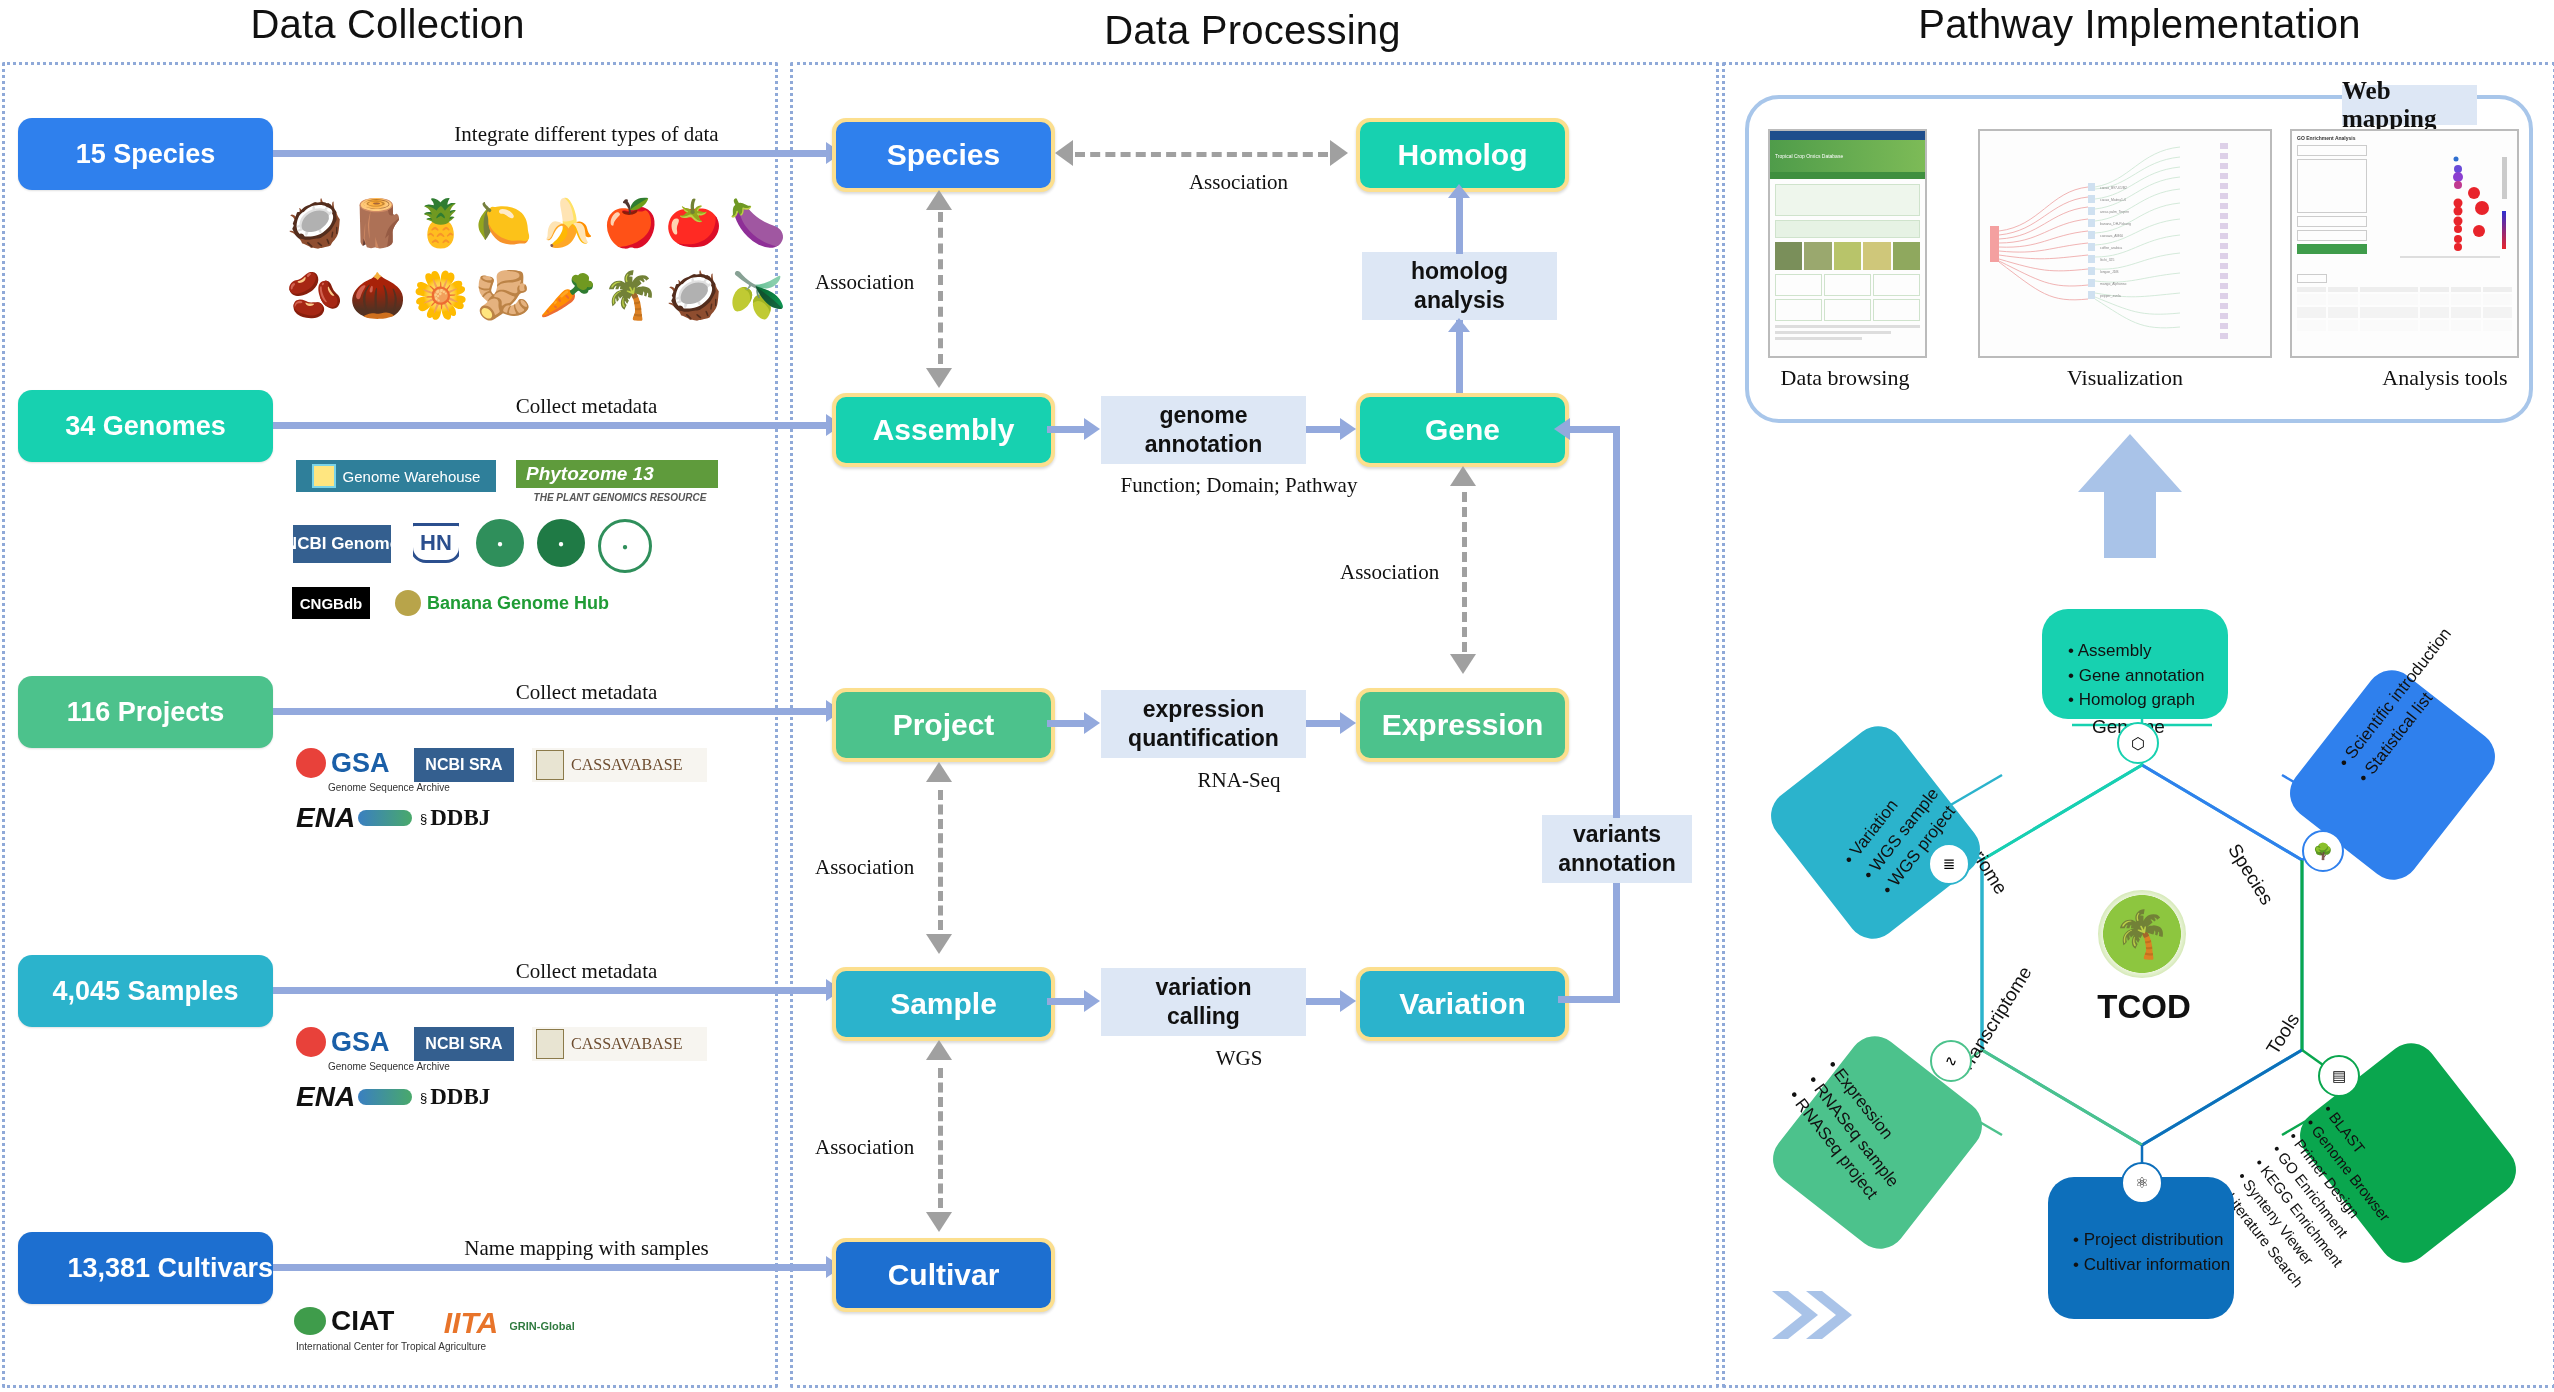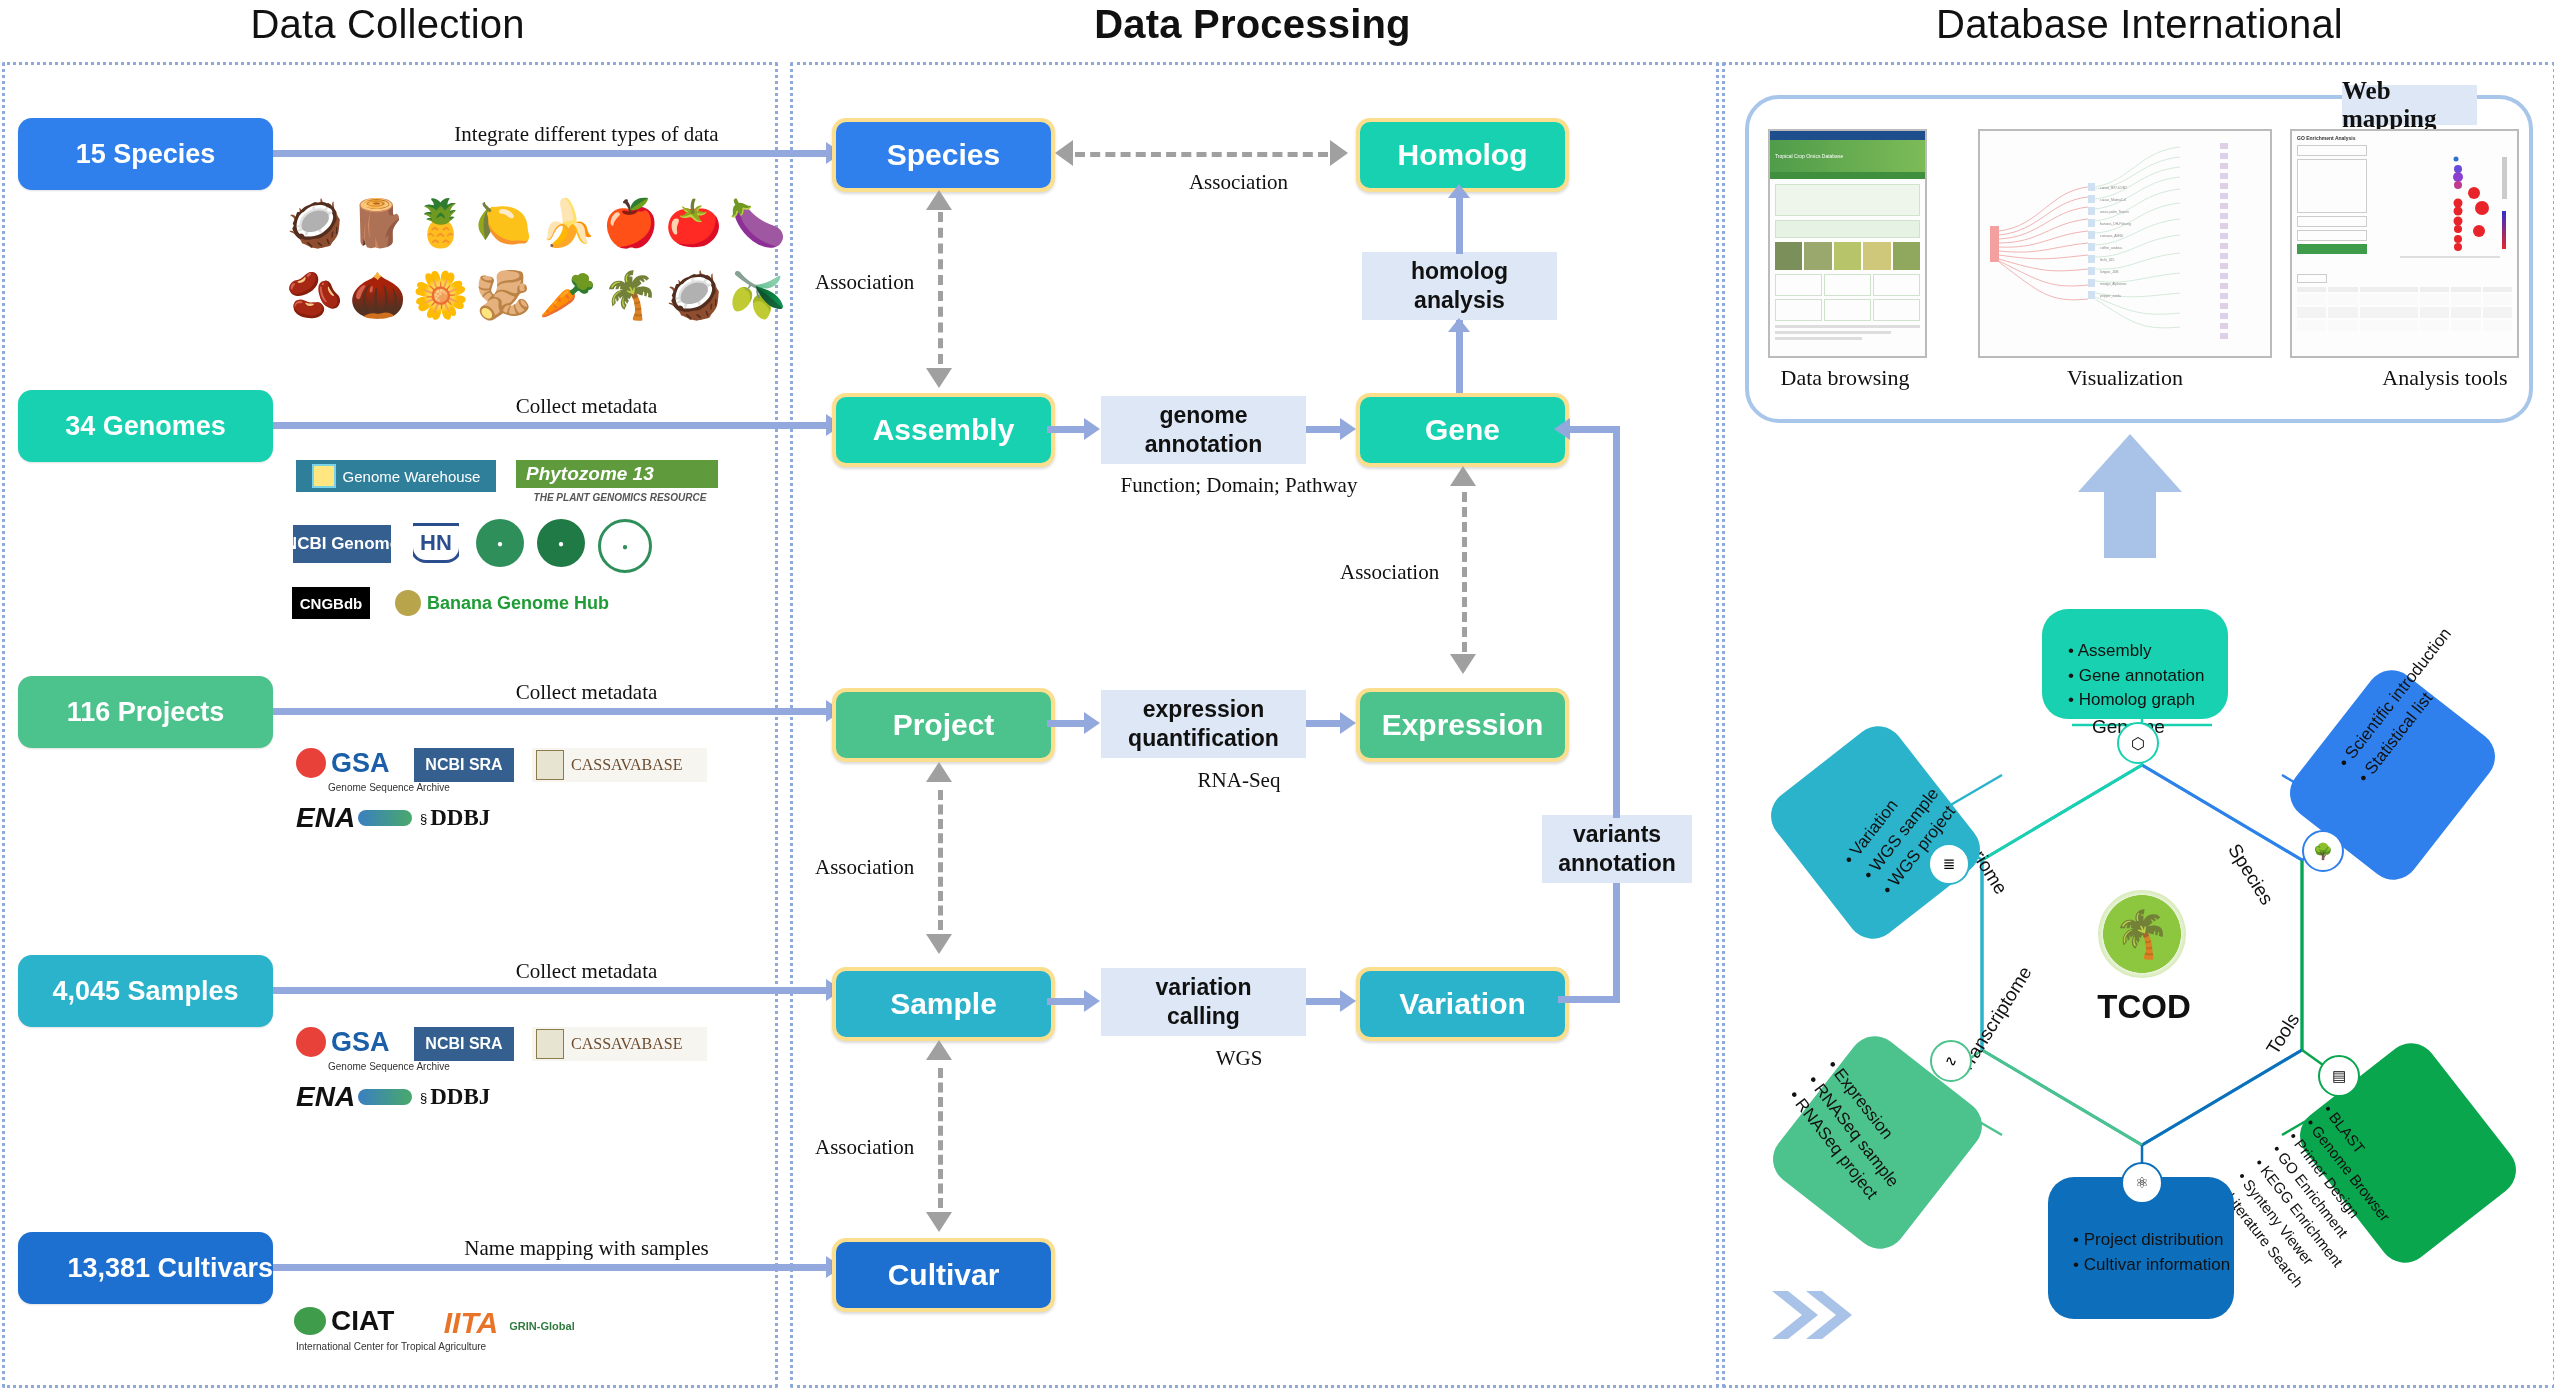--- a/index.html
+++ b/index.html
@@ -58,22 +58,22 @@
   .spoke{position:absolute;font-size:19px;color:#111;white-space:nowrap;}
   .cardtxt{position:absolute;font-size:17px;color:#111;white-space:nowrap;line-height:1.45;}
   .rcard{position:absolute;border-radius:26px;}
   .cbadge{position:absolute;border-radius:50%;background:#fff;display:flex;
           align-items:center;justify-content:center;}
 </style>
 </head>
 <body>
 
 <div class="col-title abs" style="left:0;top:2px;width:775px;">Data Collection</div>
-<div class="col-title abs" style="left:790px;top:2px;width:925px;font-weight:bold;">Data Processing</div>
-<div class="col-title abs" style="left:1725px;top:2px;width:829px;">Database International</div>
+<div class="col-title abs" style="left:790px;top:8px;width:925px;">Data Processing</div>
+<div class="col-title abs" style="left:1725px;top:2px;width:829px;">Pathway Implementation</div>
 
 <div class="panel" style="left:2px;top:62px;width:770px;height:1320px;"></div>
 <div class="panel" style="left:790px;top:62px;width:923px;height:1320px;"></div>
 <div class="panel" style="left:1722px;top:62px;width:828px;height:1320px;"></div>
 
 <div class="pill" style="left:18px;top:118px;width:255px;height:72px;background:#2f80ed;">
   <span>15 Species</span>
 </div>
 <div class="hline" style="left:273px;top:150px;width:557px;"></div>
 <div class="abs" style="left:826px;top:142px;width:0;height:0;border-left:16px solid #93a9dd;border-top:11px solid transparent;border-bottom:11px solid transparent;"></div>

